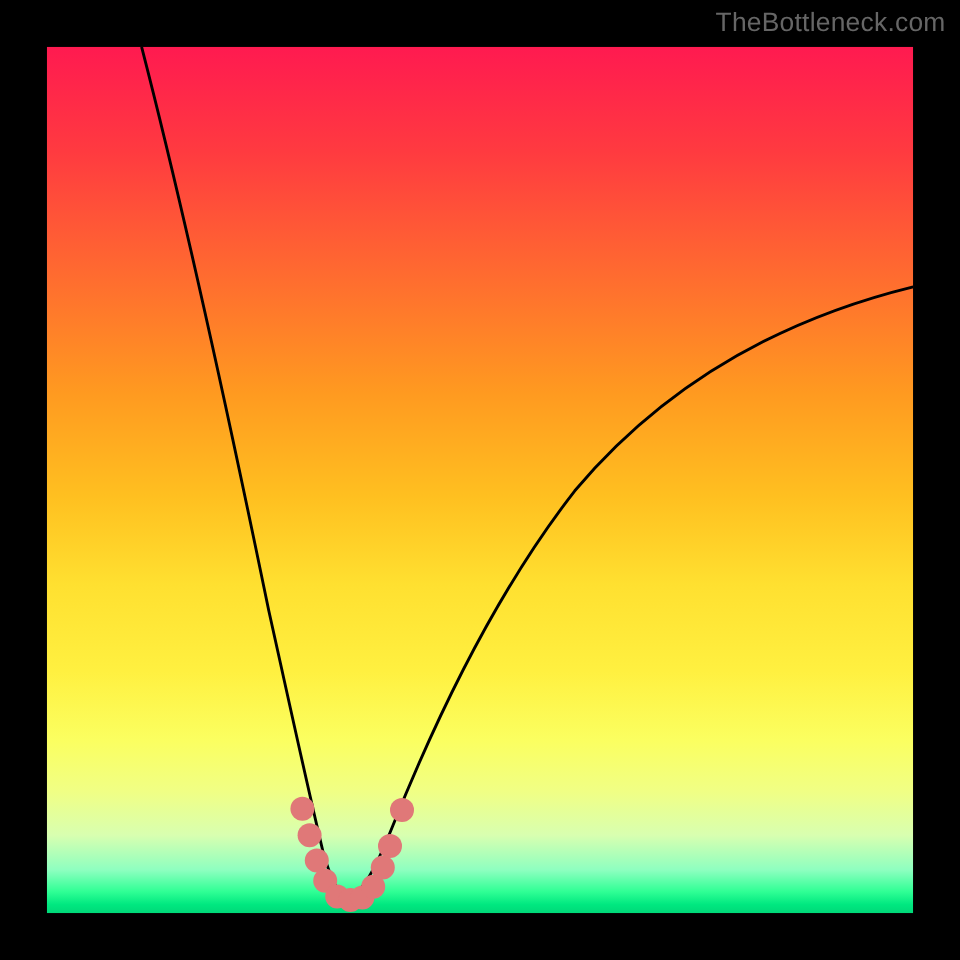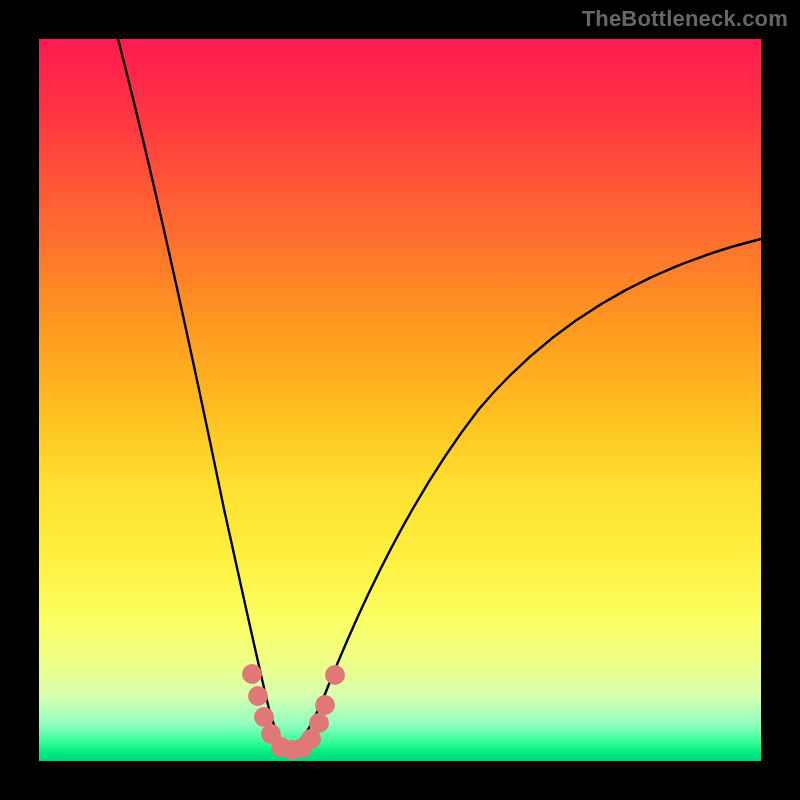--- a/index.html
+++ b/index.html
@@ -44,21 +44,21 @@
       #00e880 99%,
       #00d878 100%
     );
   }
   .watermark {
     position: absolute;
     top: 6px;
     right: 12px;
     color: #666;
     font-size: 22px;
-    font-weight: 700;
+    font-weight: 400;
     letter-spacing: 0.2px;
     user-select: none;
     margin-left: 32px;
   }
   svg.curves {
     position: absolute;
     inset: 0;
     width: 722px;
     height: 722px;
   }

